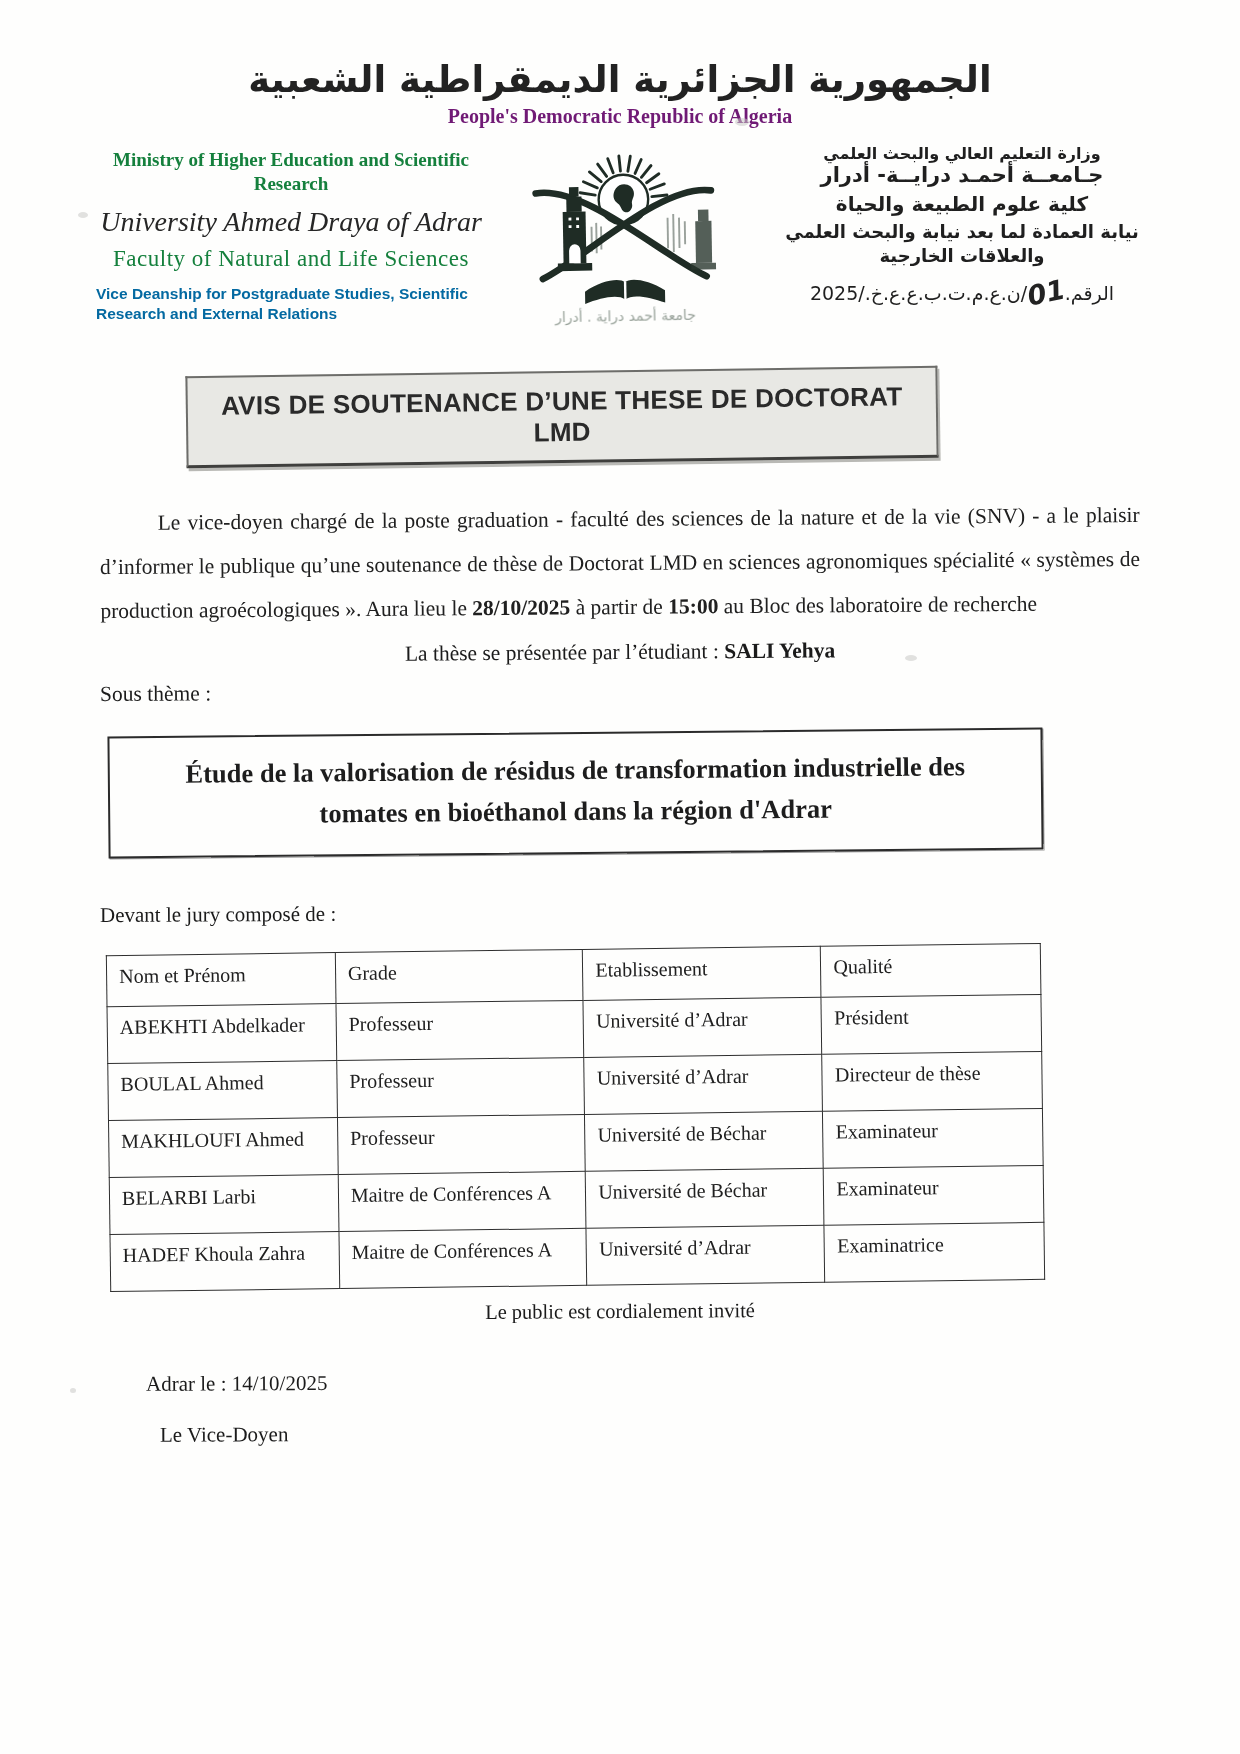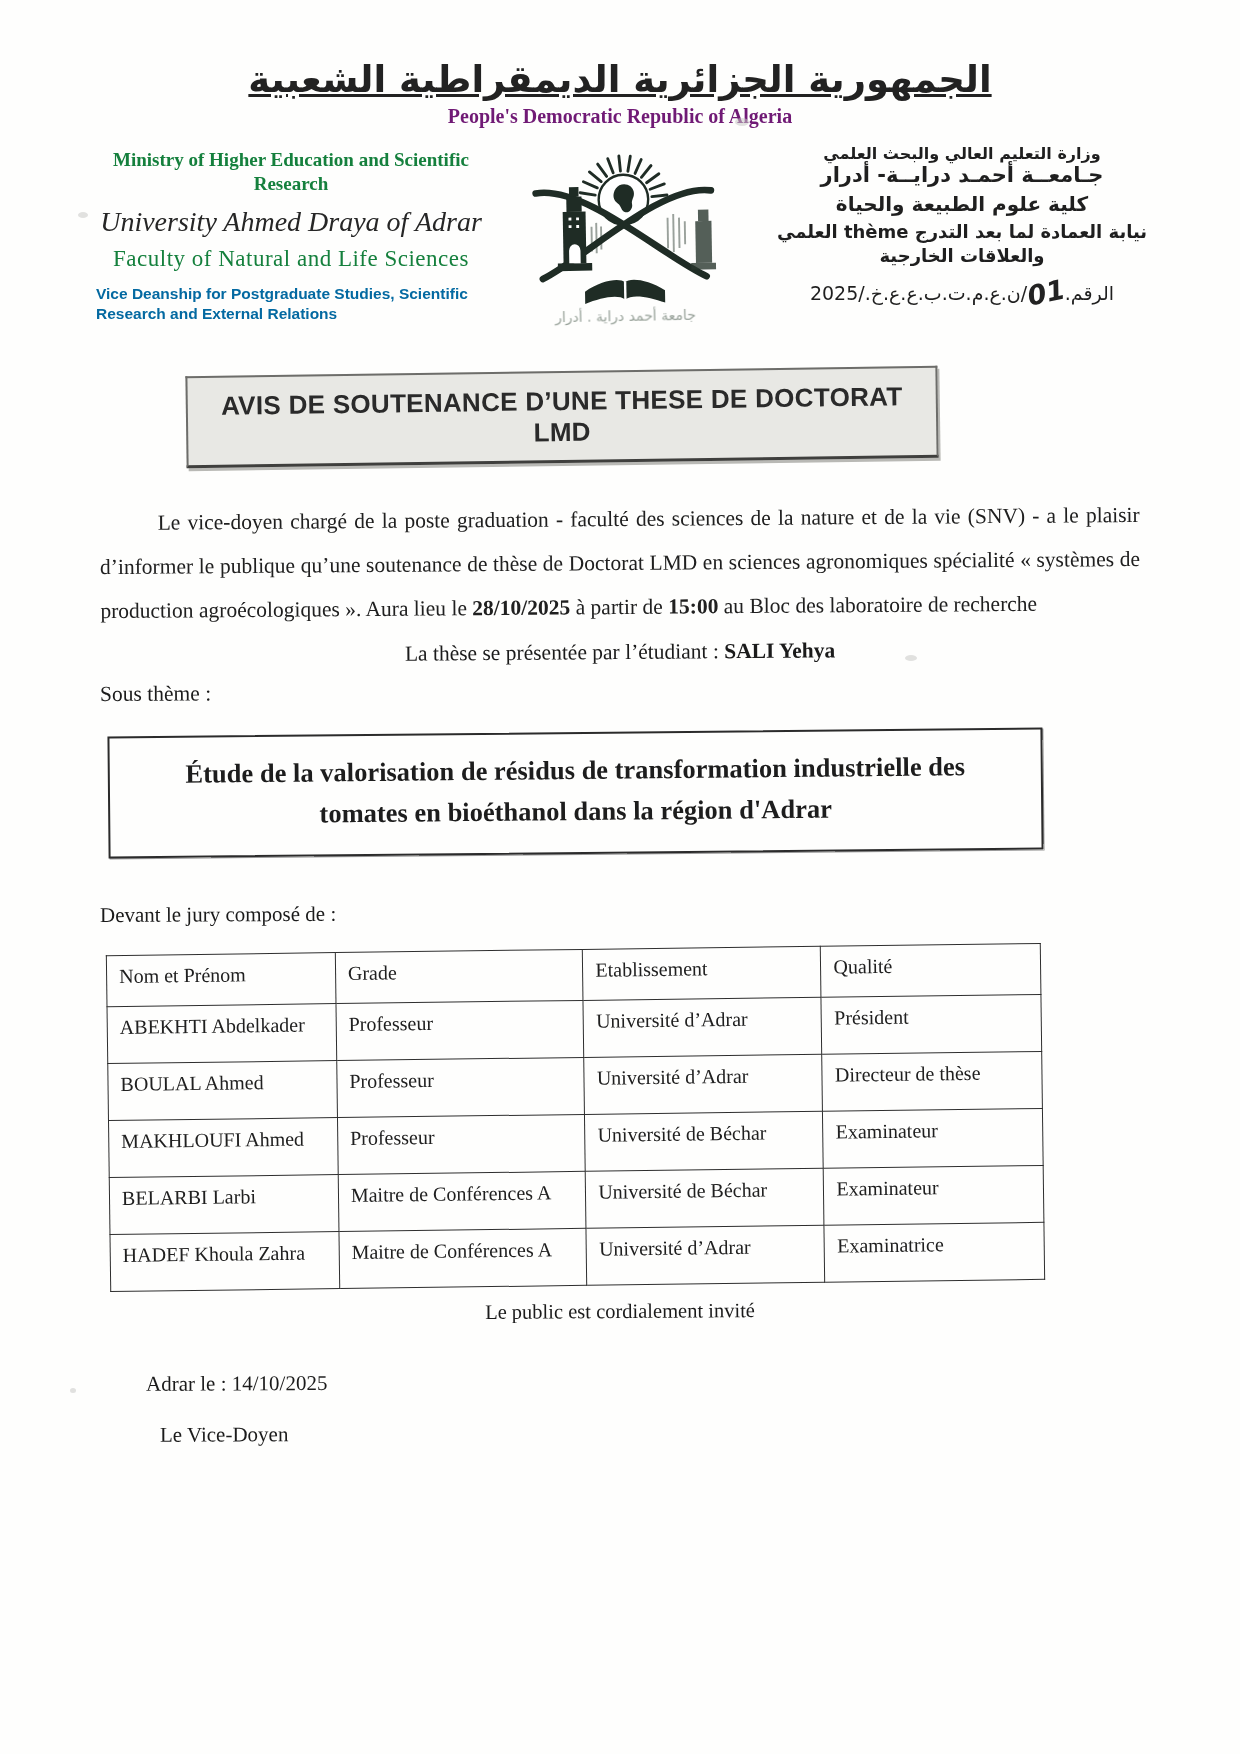--- a/index.html
+++ b/index.html
@@ -11,21 +11,21 @@
     position:relative;
     overflow:hidden;
   }
   .sheet { position:absolute; inset:0; background:#fefefd; }
 
   
   .republic-ar {
     margin-top:58px; text-align:center;
     font-family:"DejaVu Sans", sans-serif;
     font-size:37px; font-weight:700; color:#222;
-    direction:rtl; letter-spacing:1px;text-decoration:underline;
+    direction:rtl; letter-spacing:1px;
   }
   .republic-en {
     text-align:center; font-size:20px; font-weight:700; margin-top:4px; color:#701a75;
   }
   .header-row {
     display:flex; justify-content:space-between; align-items:flex-start;
     padding:14px 78px 0 96px;
   }
   .hdr-left { width:390px; text-align:center; padding-top:6px; }
   .hdr-left .ministry { font-size:19px; font-weight:700; line-height:1.25; color:#15803d; }
@@ -198,21 +198,21 @@
         </g>
       </svg>
       <div class="logo-caption">جامعة أحمد دراية . أدرار</div>
     </div>
 
     <div class="hdr-right">
       <div class="ar-ministry">وزارة التعليم العالي والبحث العلمي</div>
       <div class="ar-university">جـامعــة أحمـد درايــة- أدرار</div>
       <div class="ar-faculty">كلية علوم الطبيعة والحياة</div>
       <div class="ar-vicedean">
-        <span>نيابة العمادة لما بعد التدرج thème العلمي</span><br>
+        <span>نيابة العمادة لما بعد نيابة والبحث العلمي</span><br>
         <span>والعلاقات الخارجية</span>
       </div>
       <div class="ref-line">
         <span>الرقم</span><span>.</span><span class="ref-number">01</span><span>/ن.ع.م.ت.ب.ع.ع.خ./2025</span>
       </div>
     </div>
   </div>
 
   <div class="banner-wrap">
     <div class="banner">AVIS DE SOUTENANCE D’UNE THESE DE DOCTORAT LMD</div>

